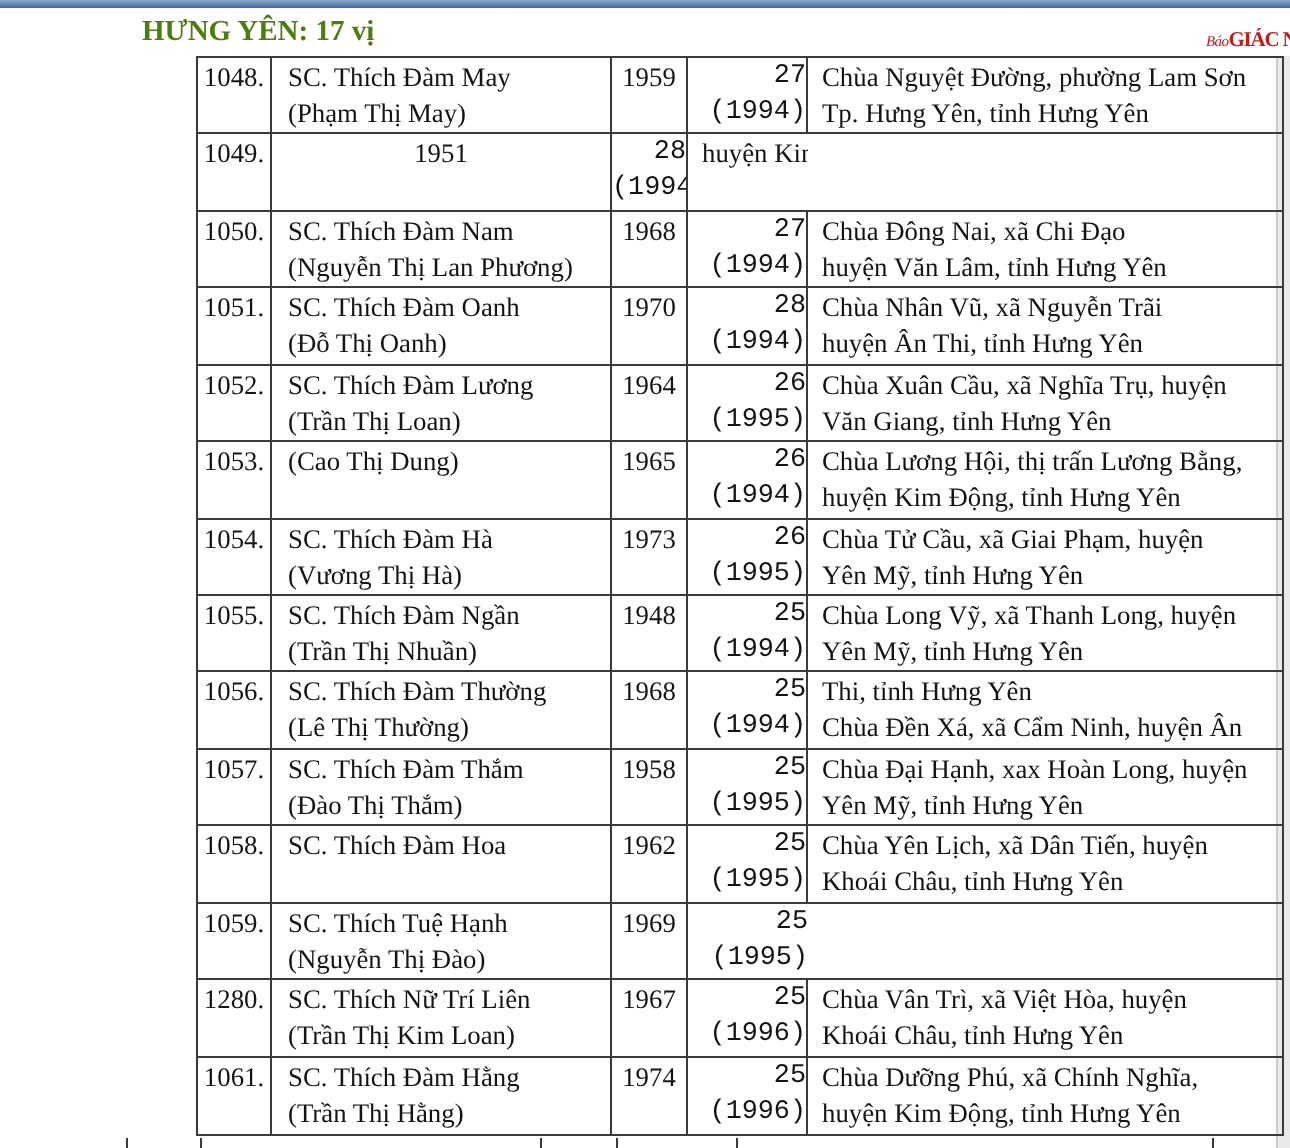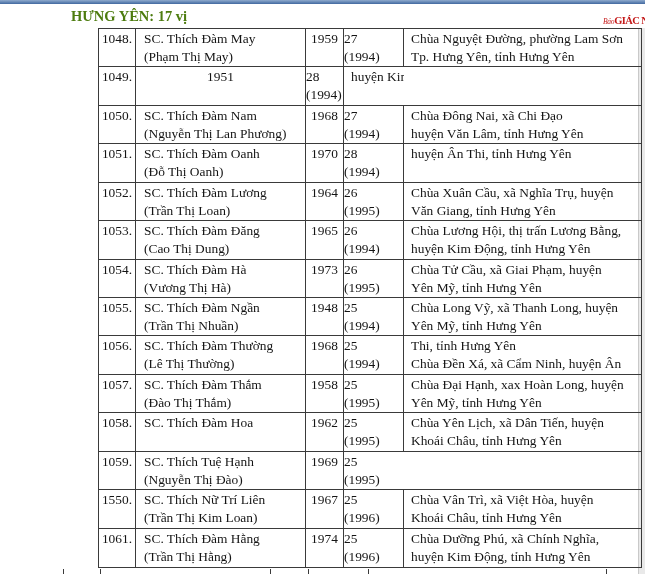--- a/index.html
+++ b/index.html
@@ -36,21 +36,21 @@
   }
   .row:last-child{border-bottom:none;}
   .cell{
     box-sizing:border-box;border-right:1px solid #3a3a3a;overflow:hidden;
     font-size:13.4px;line-height:18px;padding-top:1px;
   }
   .cell:last-child{border-right:none;}
   .c-no{text-align:center;}
   .c-name{padding-left:8px;padding-right:2px;}
   .c-year{text-align:center;}
-  .c-age{text-align:left;}
+  .c-age{text-align:right;font-family:Liberation Mono, monospace;}
   .c-loc{padding-left:7px;padding-right:2px;}
   .ln{white-space:nowrap;}
   .stub{
     position:absolute;left:63px;top:569px;width:544px;height:5px;
     box-sizing:border-box;border-left:1px solid #3a3a3a;border-right:1px solid #3a3a3a;
     display:grid;grid-template-columns:37px 170px 38px 60px 1fr;
   }
   .stub > div{box-sizing:border-box;border-right:1px solid #3a3a3a;}
   .stub > div:last-child{border-right:none;}
 </style>
@@ -131,20 +131,21 @@
           <div class="ln">(Đỗ Thị Oanh)</div>
         </div>
         <div class="cell c-year">
           <div class="ln">1970</div>
         </div>
         <div class="cell c-age">
           <div class="ln">28</div>
           <div class="ln">(1994)</div>
         </div>
         <div class="cell c-loc">
+          <div class="ln">Chùa Nhân Vũ, xã Nguyễn Trãi</div>
           <div class="ln">huyện Ân Thi, tỉnh Hưng Yên</div>
         </div>
       </div>
       <div class="row">
         <div class="cell c-no">
           <div class="ln">1052.</div>
         </div>
         <div class="cell c-name">
           <div class="ln">SC. Thích Đàm Lương</div>
           <div class="ln">(Trần Thị Loan)</div>
@@ -159,21 +160,20 @@
         <div class="cell c-loc">
           <div class="ln">Chùa Xuân Cầu, xã Nghĩa Trụ, huyện</div>
           <div class="ln">Văn Giang, tỉnh Hưng Yên</div>
         </div>
       </div>
       <div class="row">
         <div class="cell c-no">
           <div class="ln">1053.</div>
         </div>
         <div class="cell c-name">
-          <div class="ln">SC. Thích Đàm Đăng</div>
           <div class="ln">(Cao Thị Dung)</div>
         </div>
         <div class="cell c-year">
           <div class="ln">1965</div>
         </div>
         <div class="cell c-age">
           <div class="ln">26</div>
           <div class="ln">(1994)</div>
         </div>
         <div class="cell c-loc">
@@ -291,21 +291,21 @@
         <div class="cell c-year">
           <div class="ln">1969</div>
         </div>
         <div class="cell c-age">
           <div class="ln">25</div>
           <div class="ln">(1995)</div>
         </div>
       </div>
       <div class="row">
         <div class="cell c-no">
-          <div class="ln">1550.</div>
+          <div class="ln">1280.</div>
         </div>
         <div class="cell c-name">
           <div class="ln">SC. Thích Nữ Trí Liên</div>
           <div class="ln">(Trần Thị Kim Loan)</div>
         </div>
         <div class="cell c-year">
           <div class="ln">1967</div>
         </div>
         <div class="cell c-age">
           <div class="ln">25</div>

